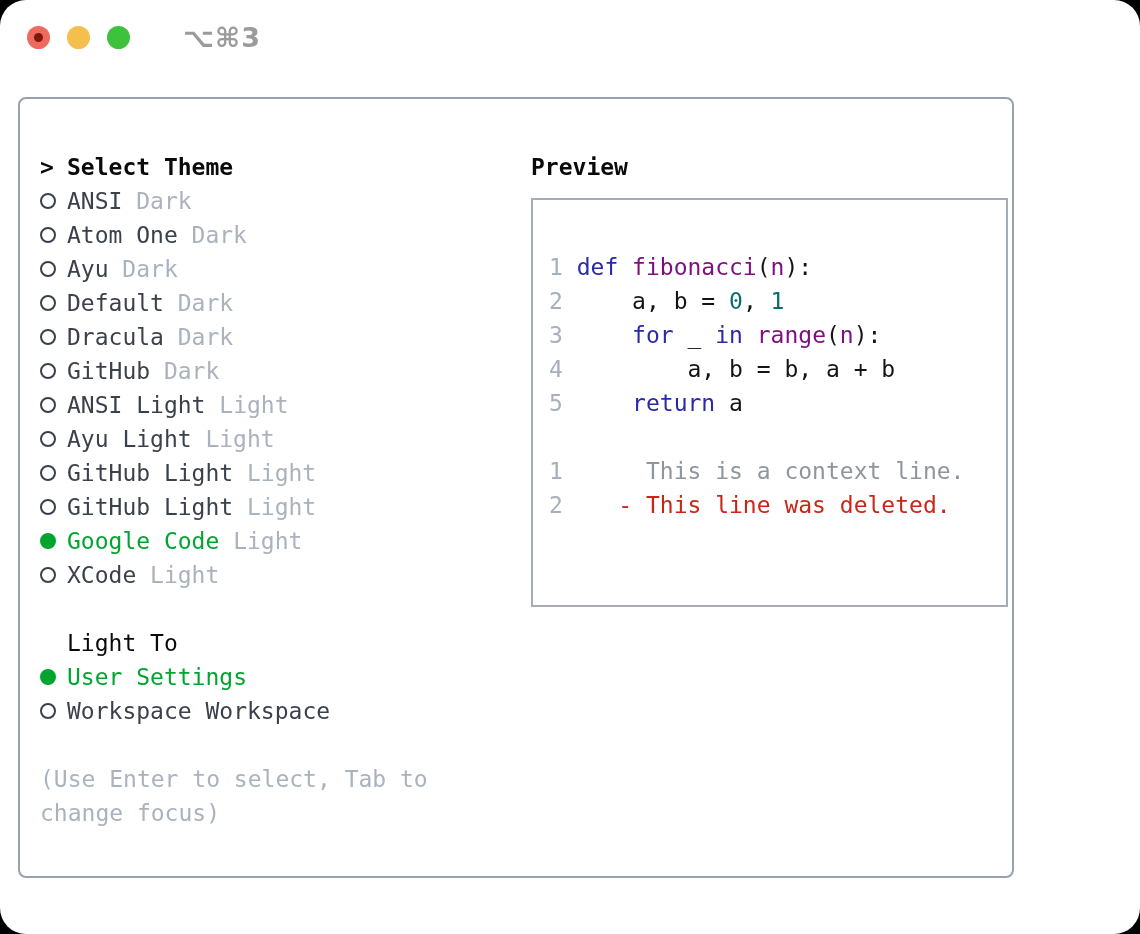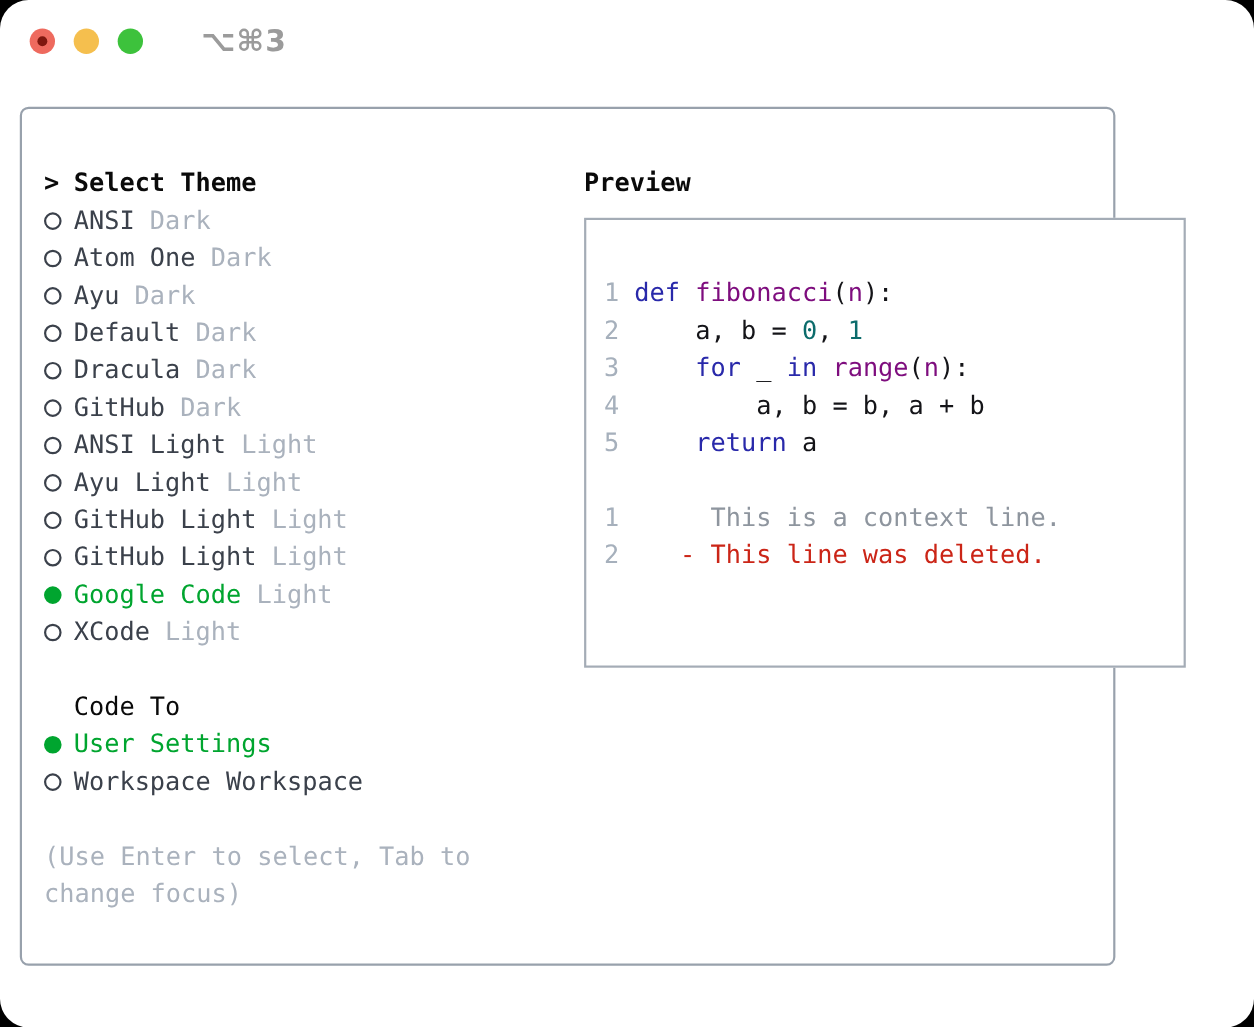--- a/index.html
+++ b/index.html
@@ -46,21 +46,21 @@
   .nm{color:#3b414b;}
   .nm.sel{color:#00a52f;}
   .vr{color:#aab2bd;margin-left:13.8px;}
   .label-black{color:#0a0a0a;}
   .help{color:#aab2bd;text-align:center;}
   .blank{height:34px;}
   
   .rightcol{position:absolute;left:480px;top:51px;width:500px;margin-left:31px;}
   .pv-title{height:34px;line-height:34px;font-size:23px;font-weight:bold;color:#0a0a0a;}
   .pv-box{
-    margin-top:14px;width:547px;height:409px;box-sizing:border-box;
+    margin-top:14px;width:477px;height:409px;box-sizing:border-box;
     border:2px solid #a4acb6;background:#fff;padding:50px 16px;
   }
   .cline{height:34px;line-height:34px;font-size:23px;white-space:pre;}
 </style>
 </head>
 <body>
 
 <div class="window">
 
   <div class="titlebar">
@@ -137,21 +137,21 @@
       <div class="row">
         <span class="mark"><span class="ring"></span></span>
         <span class="nm">XCode</span>
         <span class="vr">Light</span>
       </div>
 
       <div class="blank"></div>
 
       <div class="row">
         <span class="mark"></span>
-        <span class="label-black">Code To</span>
+        <span class="label-black">Light To</span>
       </div>
       <div class="row">
         <span class="mark"><span class="ring sel"></span></span>
         <span class="nm sel">User Settings</span>
       </div>
       <div class="row">
         <span class="mark"><span class="ring"></span></span>
         <span class="nm">Workspace Workspace</span>
       </div>
 

